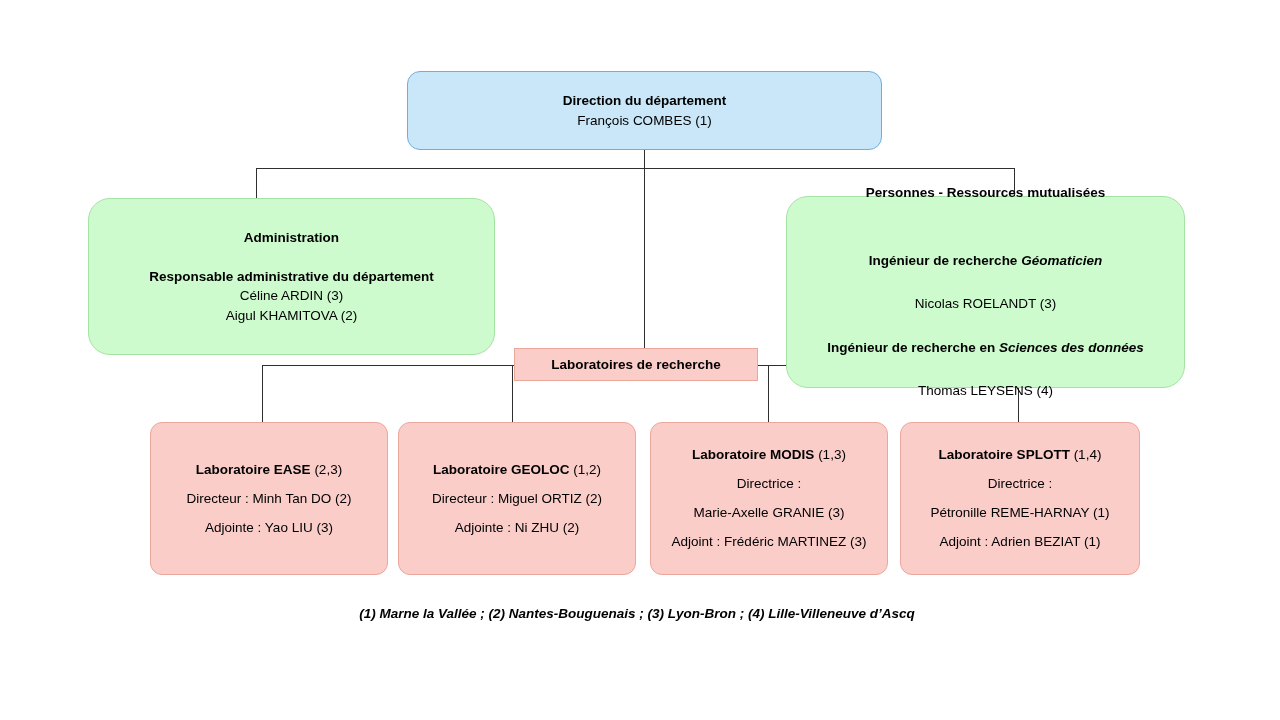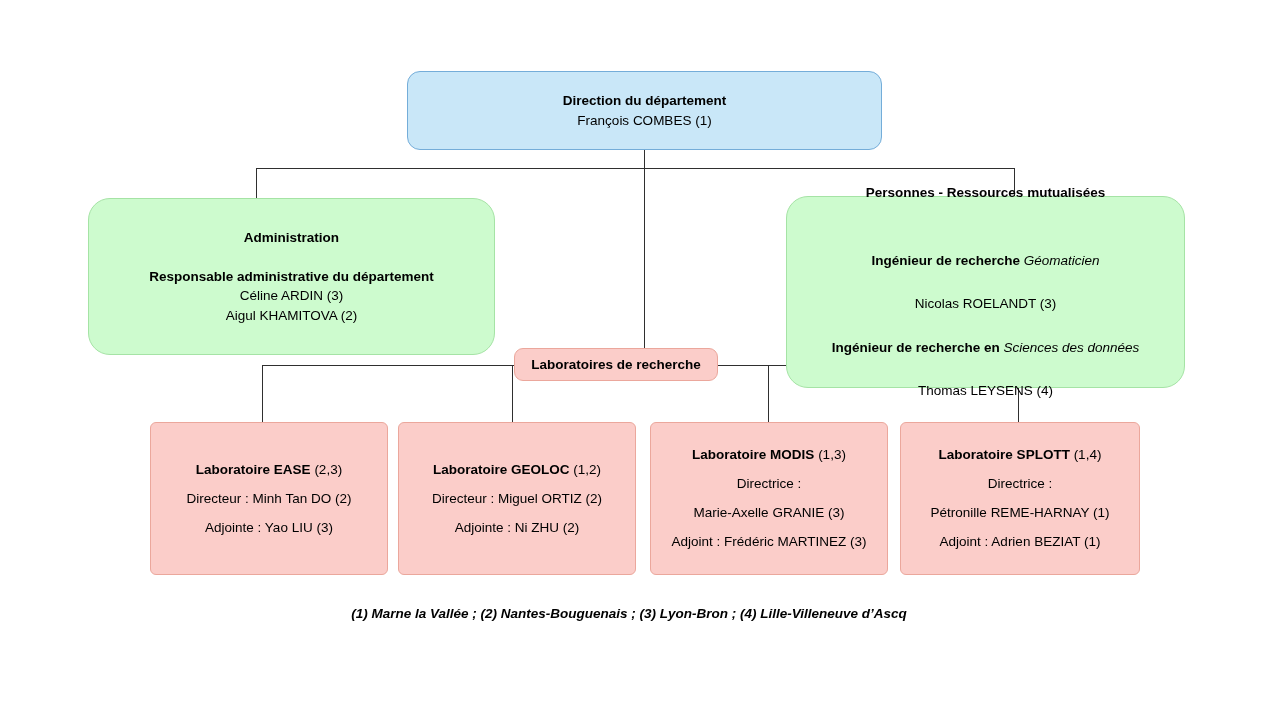--- a/index.html
+++ b/index.html
@@ -9,37 +9,37 @@
   }
   .box{
     position:absolute;box-sizing:border-box;
     display:flex;flex-direction:column;justify-content:center;align-items:center;
     text-align:center;font-size:13.5px;line-height:19.5px;
   }
   .blue{background:#c9e7f8;border:1px solid #74add9;border-radius:13px;}
   .green{background:#cdfbce;border:1px solid #a5e3a5;border-radius:22px;}
   .pink{background:#fbcdc9;border:1px solid #eba79c;}
   .b{font-weight:bold;}
-  .bi{font-weight:normal;font-style:italic;}
+  .bi{font-weight:bold;font-style:italic;}
   .blank{height:19.5px;}
   .line{position:absolute;background:#2f2f2f;}
   .hline{height:1px;}
   .vline{width:1px;}
   #root-box{left:407px;top:71px;width:475px;height:79px;gap:0;}
   #admin-box{left:88px;top:198px;width:407px;height:157px;}
   #resources-box{left:786px;top:196px;width:399px;height:192px;gap:24px;}
-  #labs-header-box{left:514px;top:348px;width:204px;height:33px;border-radius:9px;}
-  .lab{top:422px;width:238px;height:153px;border-radius:6px;}
+  #labs-header-box{left:514px;top:348px;width:244px;height:33px;border-radius:0;}
+  .lab{top:422px;width:238px;height:153px;border-radius:12px;}
   .lab .row{margin:5.5px 0;line-height:18px;}
   #lab-ease{left:150px;}
   #lab-geoloc{left:398px;}
   #lab-modis{left:650px;}
   #lab-splott{left:900px;width:240px;}
   #legend{
-    position:absolute;top:606px;left:4px;width:1250px;text-align:center;
+    position:absolute;top:606px;left:12px;width:1250px;text-align:center;
     font-size:13.5px;font-weight:bold;font-style:italic;
   }
 </style>
 </head>
 <body>
 
 <div class="line vline" style="left:644px;top:150px;height:198px;"></div>
 <div class="line hline" style="left:256px;top:168px;width:759px;"></div>
 <div class="line vline" style="left:256px;top:168px;height:30px;"></div>
 <div class="line vline" style="left:1014px;top:168px;height:28px;"></div>

